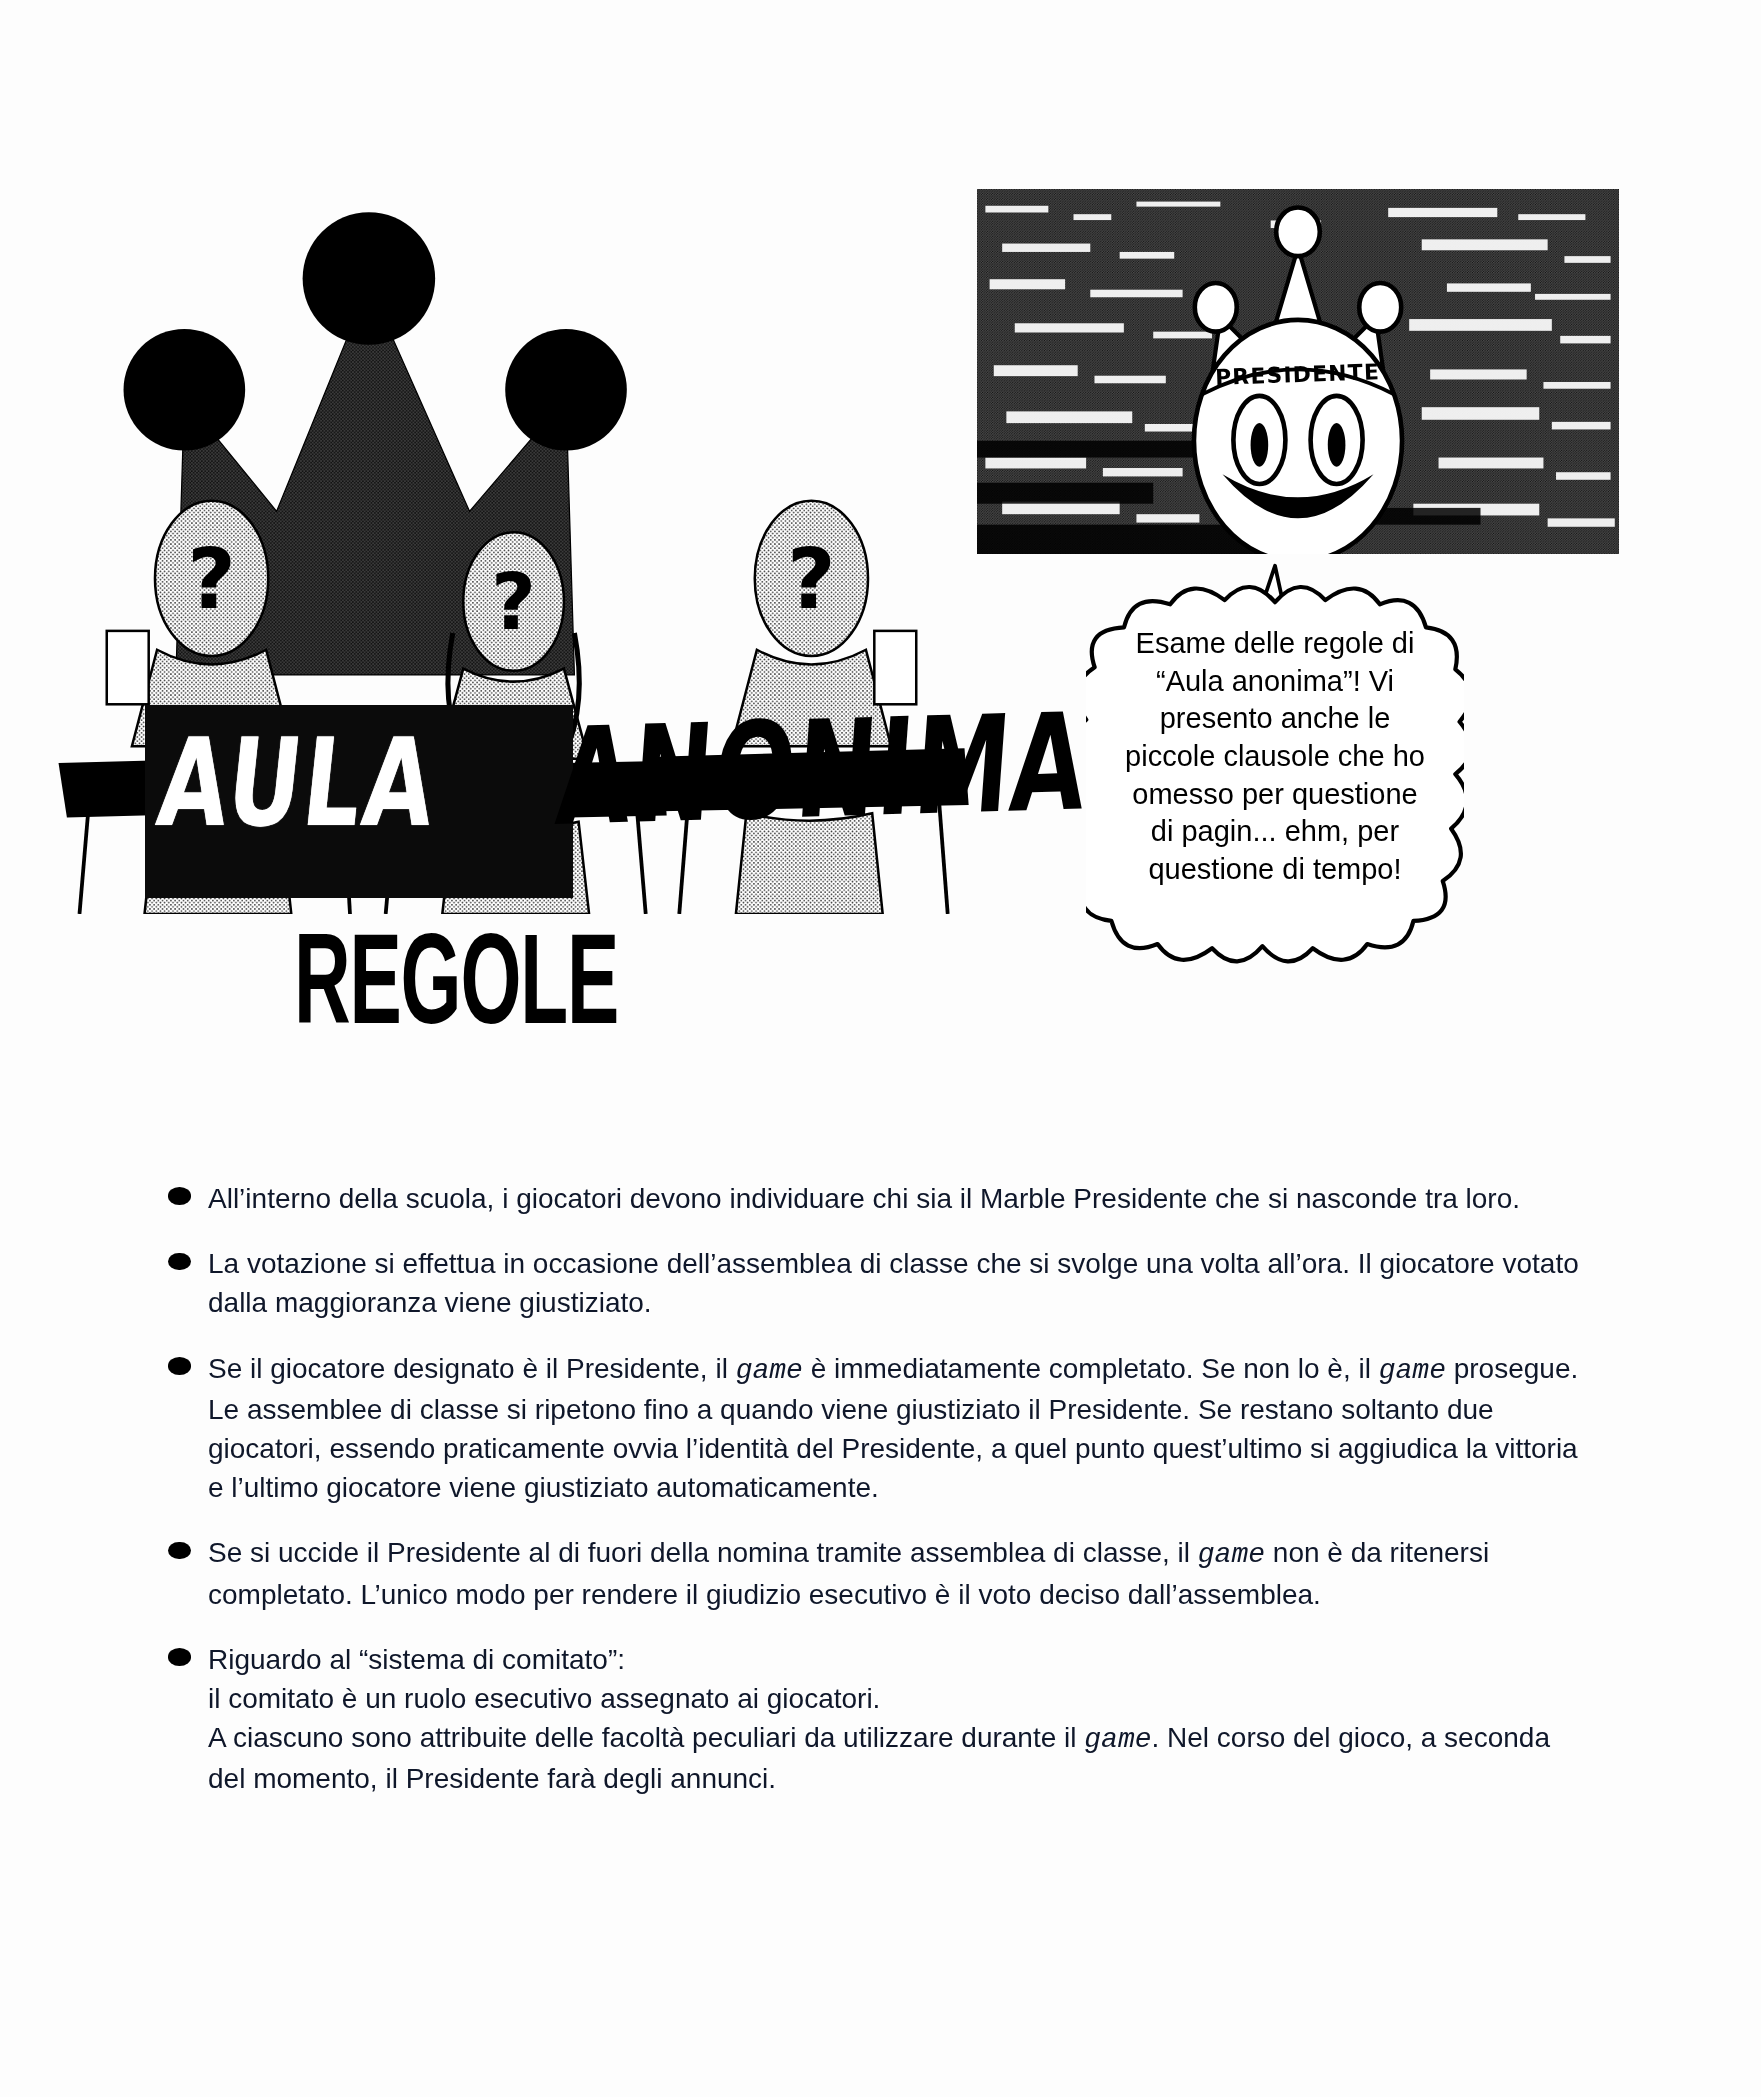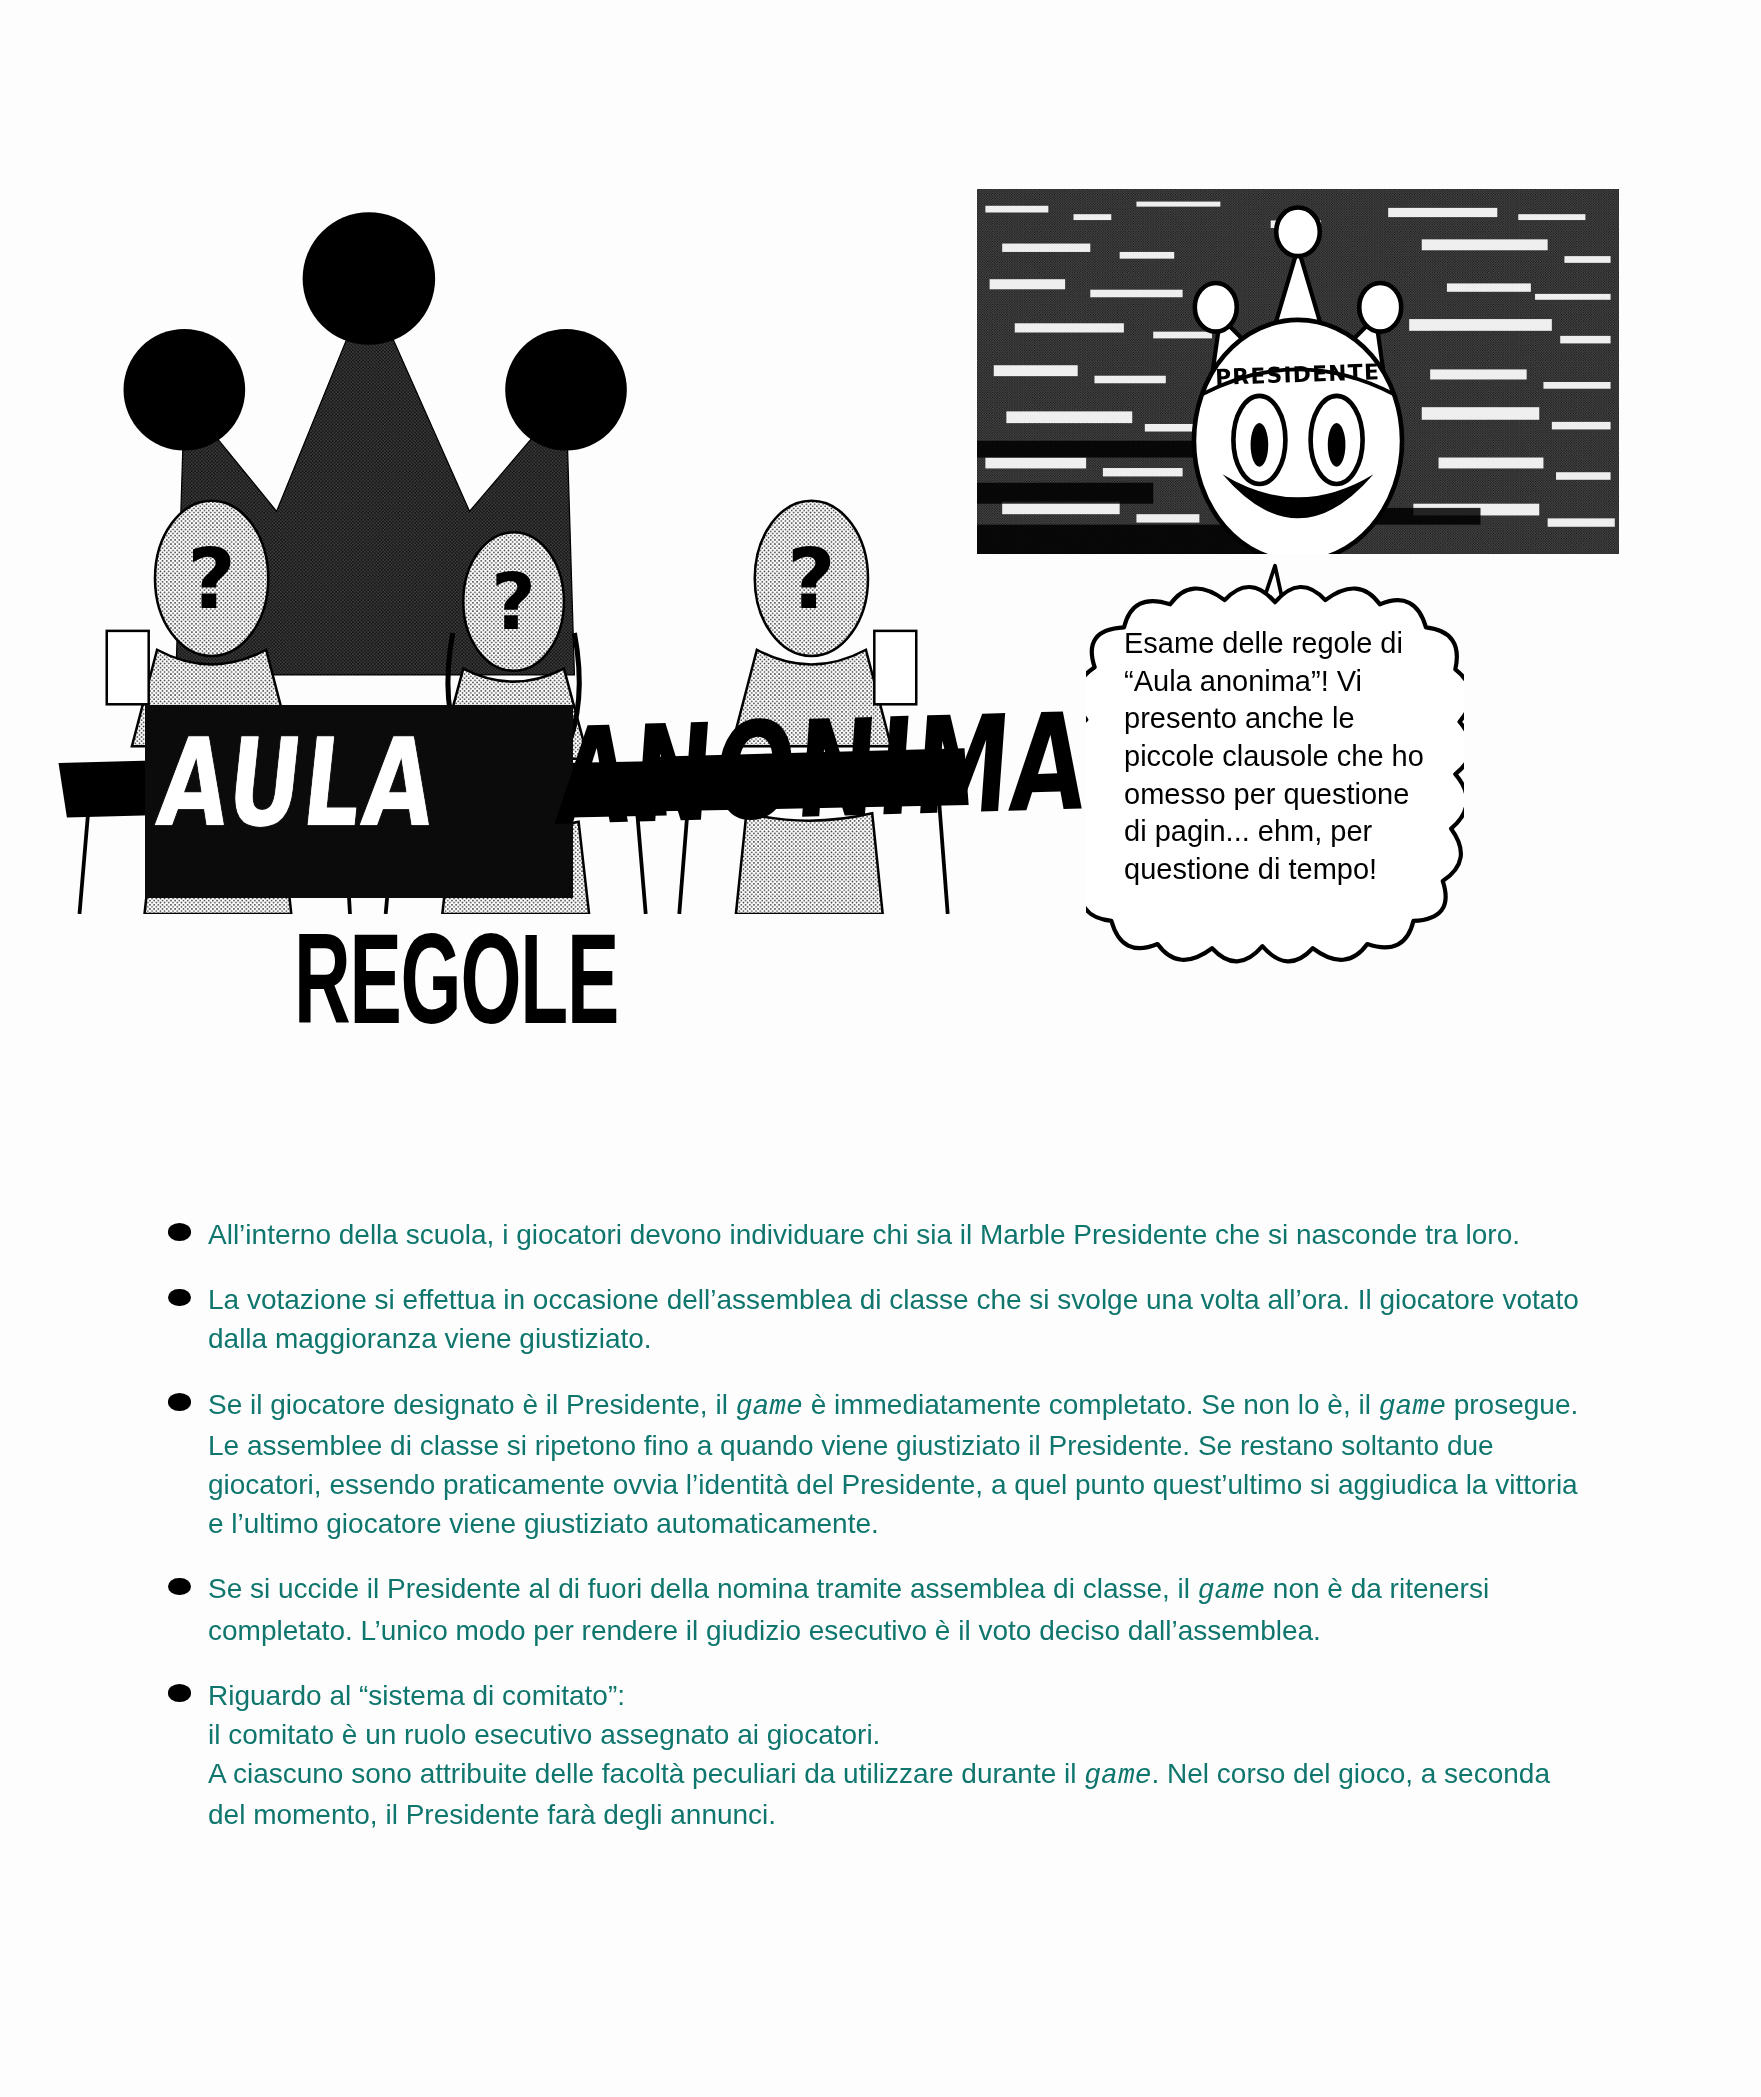--- a/index.html
+++ b/index.html
@@ -50,29 +50,29 @@
     letter-spacing:-1.7px;color:#000;
     transform:scaleX(0.72) scaleY(1.18);
     transform-origin:left top;
   }
 
   
   .bubble-top{position:absolute;left:1086px;top:554px;width:378px;height:541px;}
   .bubble-top svg{position:absolute;inset:0;width:100%;height:100%;}
   .bubble-top .btext{
     position:absolute;left:38px;top:71px;width:302px;
-    text-align:left;font-size:29px;line-height:1.30;
+    text-align:center;font-size:29px;line-height:1.30;
     font-family:"Liberation Sans","DejaVu Sans",sans-serif;
     color:#000;
   }
 
   
   .rules{
     position:absolute;left:168px;top:1179px;width:1426px;
-    font-size:28px;line-height:1.40;color:#0f766e;margin-top:36px;
+    font-size:28px;line-height:1.40;color:#0f172a;
   }
   .rule{position:relative;padding-left:40px;margin-bottom:26px;}
   .bullet{
     position:absolute;left:0;top:8.4px;width:22.7px;height:17.6px;
     background:#000;border-radius:50%;
   }
   .rule p{margin:0;}
   .rule em{font-style:italic;font-family:Liberation Mono, monospace;}
 </style>
 </head>

